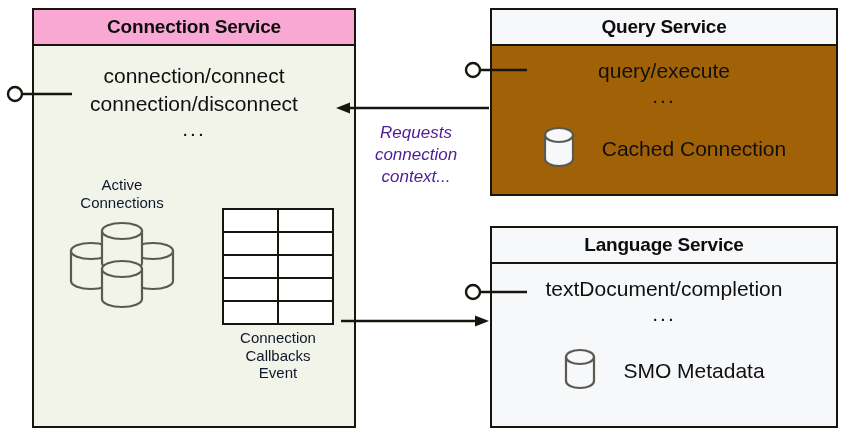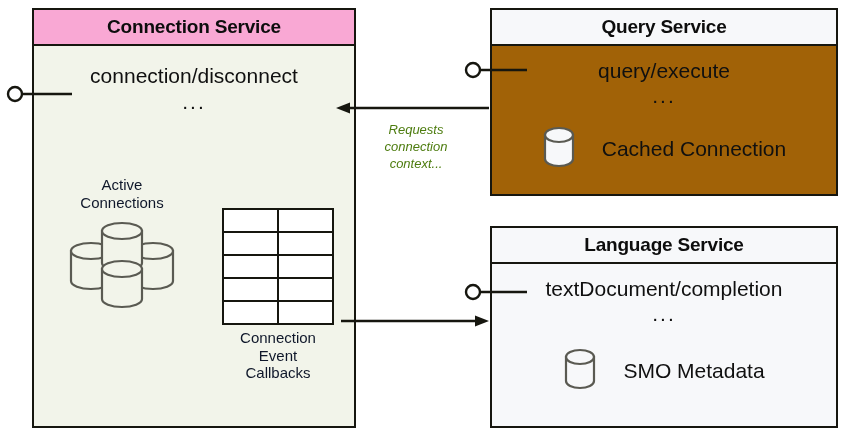--- a/index.html
+++ b/index.html
@@ -164,37 +164,38 @@
   .edge-svg {
     position: absolute;
     left: 0;
     top: 0;
     pointer-events: none;
   }
   .edge-label {
     position: absolute;
     text-align: center;
     font-style: italic;
-    font-size: 13px;
-    color: #4d7c0f;
+    font-size: 17px;
+    color: #4c1d95;
     line-height: 1.3;
   }
 </style>
 </head>
 <body>
 
 <div id="canvas">
 
   <div class="component" id="connection-service">
     <div class="title-bar">
       <span class="title-text">Connection Service</span>
     </div>
     <div class="body">
 
       <div class="api-list">
+        <span class="api-line">connection/connect</span>
         <span class="api-line">connection/disconnect</span>
         <span class="ellipsis-line">...</span>
       </div>
 
       <div id="active-connections-group">
         <span class="group-label">Active</span>
         <span class="group-label">Connections</span>
         <div id="cylinder-cluster">
           <svg width="118" height="92" viewBox="0 0 118 92" aria-hidden="true">
             <g fill="#f2f4ea" stroke="#5a5a52" stroke-width="2.2">
@@ -235,22 +236,22 @@
                 <td></td>
               </tr>
             <tr>
                 <td></td>
                 <td></td>
               </tr>
           </tbody>
         </table>
         <div id="callbacks-label">
           <span class="group-label">Connection</span>
+          <span class="group-label">Callbacks</span>
           <span class="group-label">Event</span>
-          <span class="group-label">Callbacks</span>
         </div>
       </div>
 
     </div>
   </div>
 
   <div class="component" id="query-service">
     <div class="title-bar">
       <span class="title-text">Query Service</span>
     </div>

